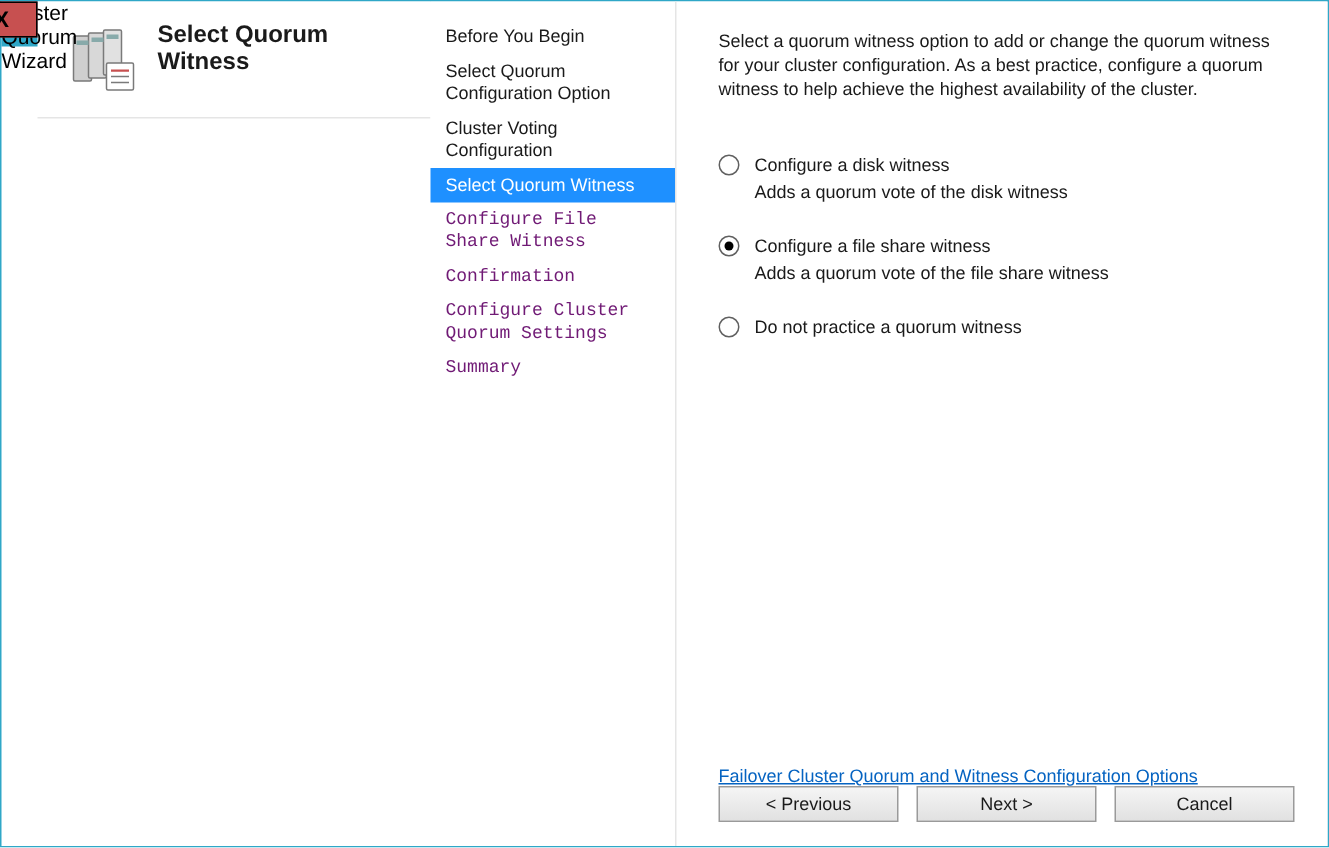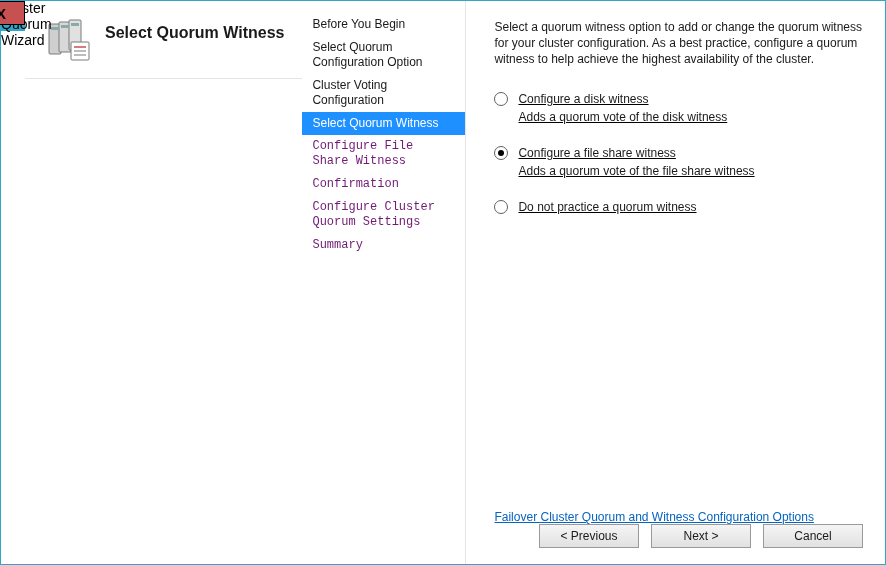--- a/index.html
+++ b/index.html
@@ -94,26 +94,25 @@
   .content {
     flex: 1;
     padding: 18px 22px 12px 28px;
     display: flex;
     flex-direction: column;
     position: relative;
   }
   .intro {
     color: #1a1a1a;
     line-height: 1.35;
-    margin-bottom: 24px;
+    margin-bottom: 35px;
     max-width: 640px;
   }
   .option {
     margin-bottom: 22px;
-    text-decoration: underline;
   }
   .radio-row {
     display: flex;
     align-items: center;
     gap: 10px;
     cursor: pointer;
   }
   .radio {
     width: 14px; height: 14px;
     border: 1px solid #606060;
@@ -142,21 +141,21 @@
     margin-top: auto;
     display: inline-block;
   }
   .footer {
     display: flex;
     justify-content: flex-end;
     gap: 12px;
     padding: 0 0 4px 0;
   }
   .btn {
-    width: 100px; height: 24px;
+    width: 120px; height: 24px;
     background: linear-gradient(#f5f5f5,#e1e1e1);
     border: 1px solid #9a9a9a;
     font-size: 12px;
     color: #1a1a1a;
     cursor: pointer;
     display: flex; align-items: center; justify-content: center;
   }
 </style>
 </head>
 <body>

